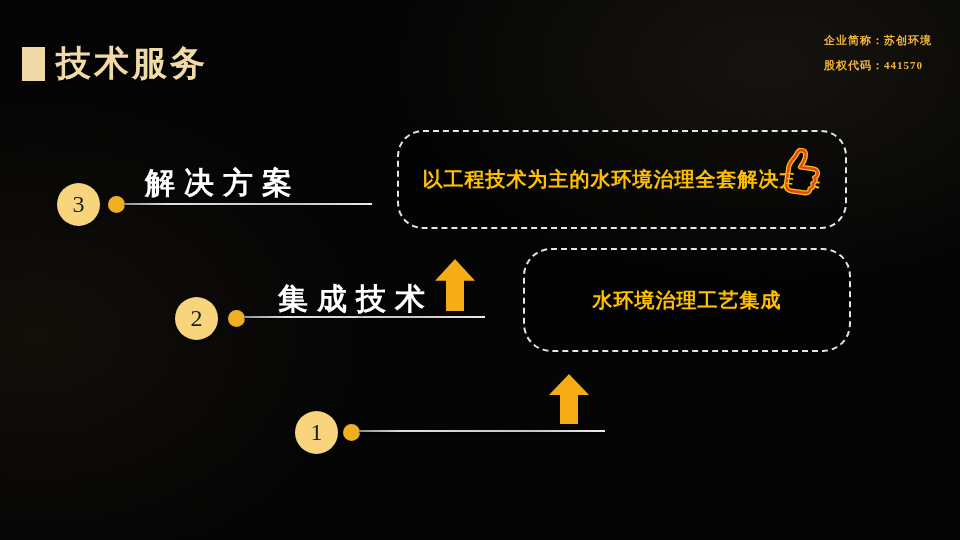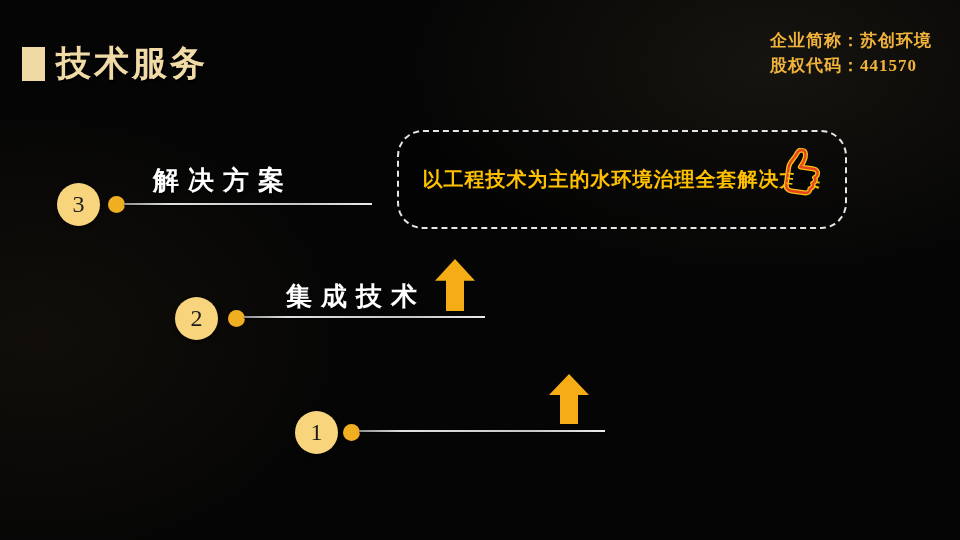--- a/index.html
+++ b/index.html
@@ -20,21 +20,21 @@
   }
   .title{
     position:absolute;left:56px;top:40px;margin:0;
     font-size:35px;font-weight:bold;letter-spacing:3px;
     color:#F0DBA6;
     text-shadow:1px 2px 1px rgba(0,0,0,.9);
   }
   .header-right{
     position:absolute;right:28px;top:28px;
     font-family:"Liberation Serif","DejaVu Serif",serif;
-    font-weight:bold;font-size:17px;line-height:25px;
+    font-weight:bold;font-size:11px;line-height:25px;
     color:#F1B33C;letter-spacing:1px;white-space:nowrap;
   }
   
   .circle{
     position:absolute;width:43px;height:43px;border-radius:50%;
     background:#F8D57D;display:flex;align-items:center;justify-content:center;
     box-shadow:0 2px 4px rgba(0,0,0,.6);
   }
   .circle span{
     font-family:"Liberation Serif","DejaVu Serif",serif;
@@ -45,21 +45,21 @@
     background:#F0AE21;
   }
   .hline{
     position:absolute;height:2px;
     background:linear-gradient(90deg,#8f8f8f 0%,#e0e0e0 18%,#c6c6c6 70%,#ececec 100%);
     box-shadow:0 1px 1px rgba(0,0,0,.7);
   }
   .step-label{
     position:absolute;width:220px;text-align:center;
     font-family:"DejaVu Serif","Liberation Serif",serif;
-    font-weight:bold;font-size:26px;color:#FFFFFF;
+    font-weight:bold;font-size:30px;color:#FFFFFF;
     letter-spacing:9px;white-space:nowrap;
     text-shadow:1px 2px 2px rgba(0,0,0,.9);
   }
   .result-box{
     position:absolute;
     border:2px dashed #E6E6E6;
     background:rgba(0,0,0,.25);
     display:flex;align-items:center;justify-content:center;
   }
   .result-box .box-text{
@@ -120,20 +120,23 @@
 
   <div class="circle c2">
     <span>2</span>
   </div>
   <div class="dot d2"></div>
   <div class="hline l2"></div>
   <div class="step-label lb2">集成技术</div>
   <svg class="arrow-up a2" viewBox="0 0 40 50" preserveAspectRatio="none">
     <polygon points="20,0 40,21 29,21 29,50 11,50 11,21 0,21" fill="#F6AD15"></polygon>
   </svg>
+  <div class="result-box b2">
+    <span class="box-text">水环境治理工艺集成</span>
+  </div>
 
   <div class="circle c1">
     <span>1</span>
   </div>
   <div class="dot d1"></div>
   <div class="hline l1"></div>
   <svg class="arrow-up a1" viewBox="0 0 40 50" preserveAspectRatio="none">
     <polygon points="20,0 40,21 29,21 29,50 11,50 11,21 0,21" fill="#F6AD15"></polygon>
   </svg>
 

